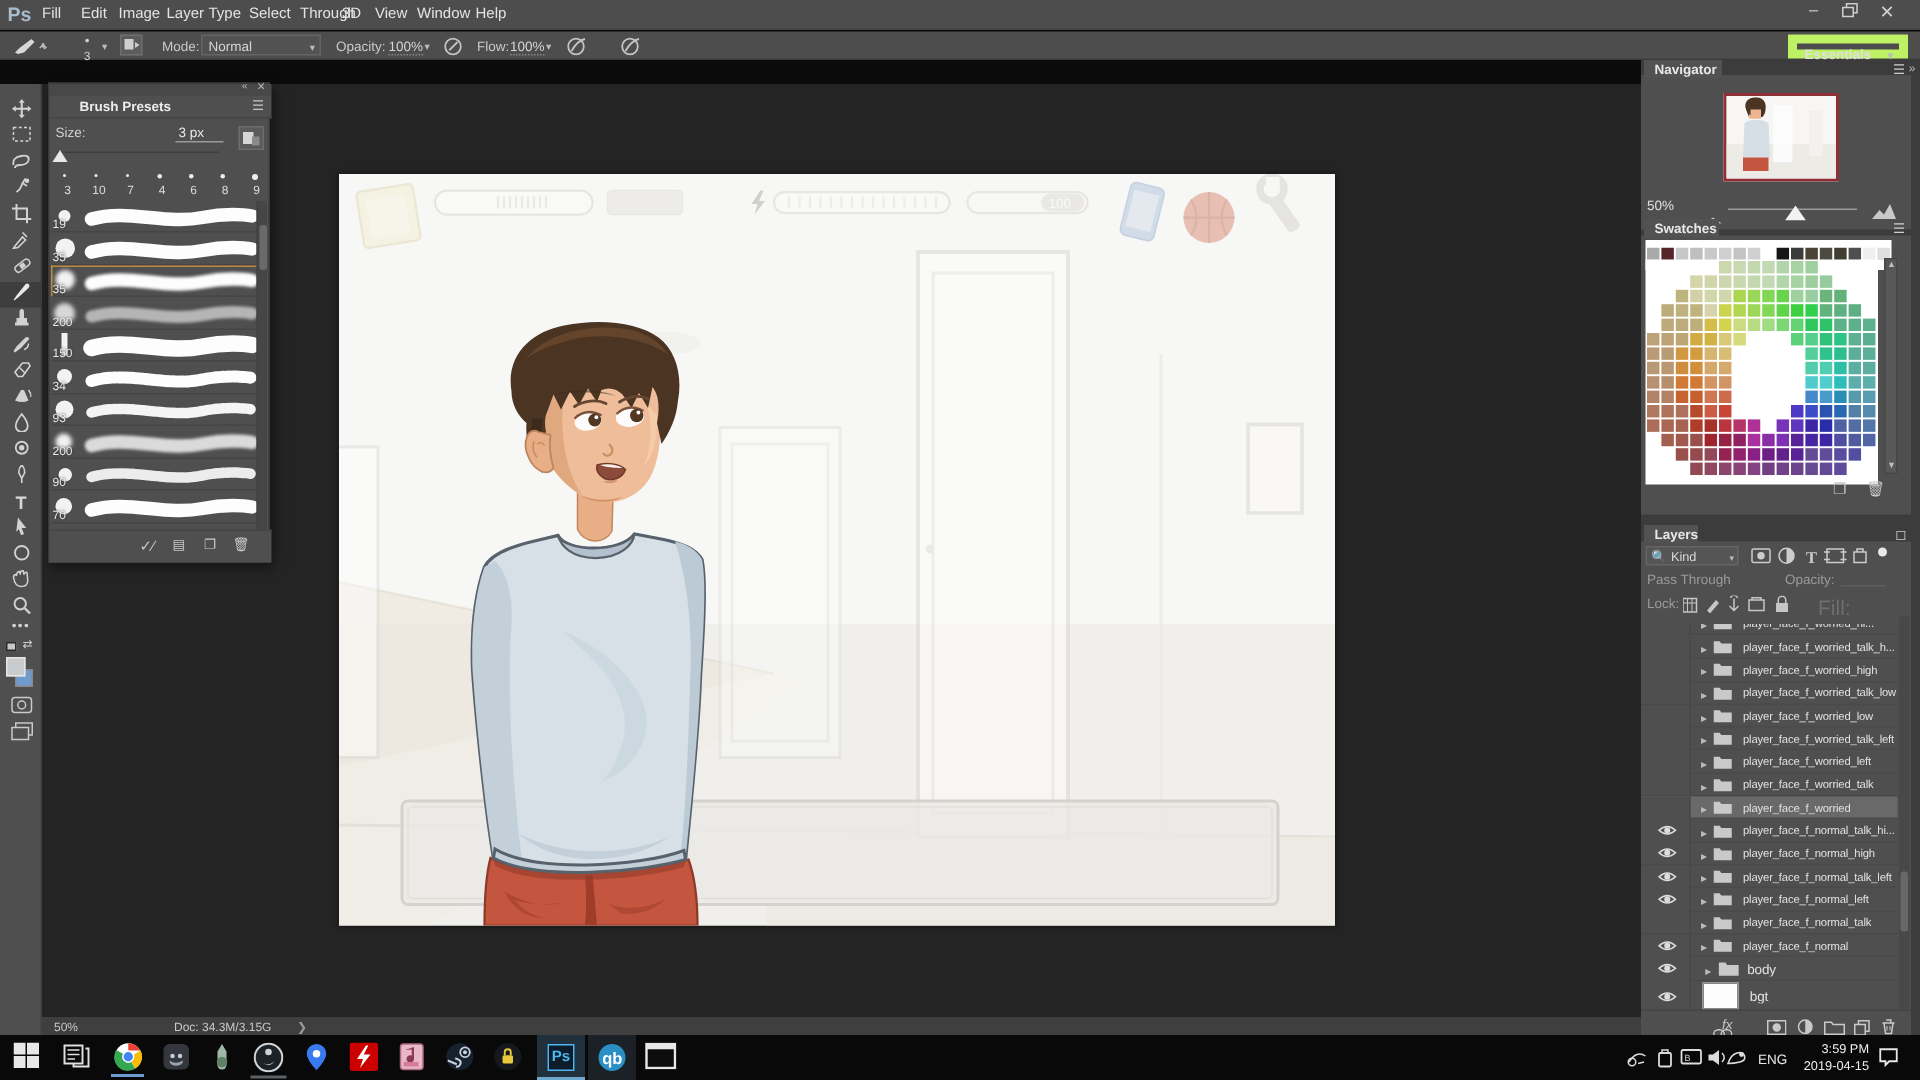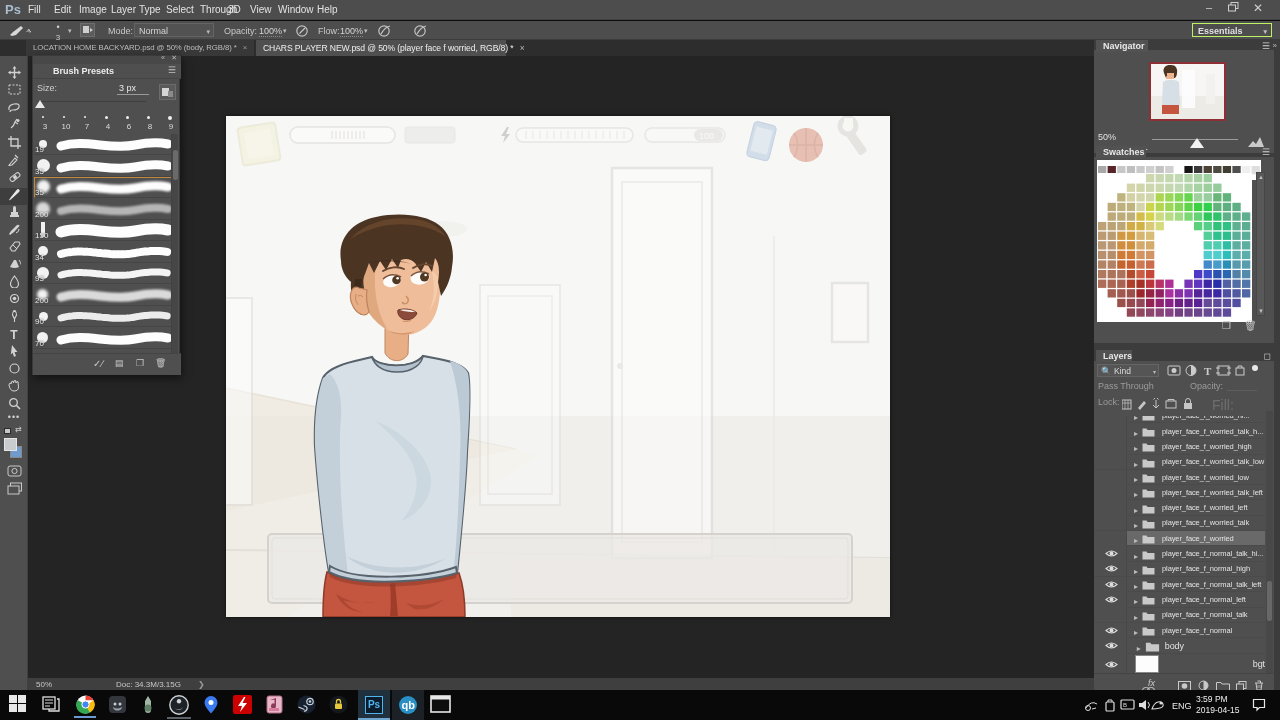--- a/index.html
+++ b/index.html
@@ -70,25 +70,21 @@
       <div class="abs" style="left:340px;top:5px;color:#d5d5d5;border-bottom:1px dotted #888;">100%</div>
       <div class="abs" style="left:364px;top:6px;color:#bbb;font-size:7px;">▾</div>
       <div class="abs" style="left:376px;top:3px;"><svg width="17" height="14" viewBox="0 0 17 14">
           <circle cx="8" cy="7" r="5.2" fill="none" stroke="#c3c3c3" stroke-width="1.2"></circle>
           <path d="M5 10 Q9 3 14 2" stroke="#c3c3c3" stroke-width="1.2" fill="none"></path>
         </svg></div>
       <div class="abs" style="left:412px;top:3px;"><svg width="17" height="14" viewBox="0 0 17 14">
           <circle cx="8" cy="7" r="5.2" fill="none" stroke="#c3c3c3" stroke-width="1.2"></circle>
           <path d="M5 10 Q9 3 14 2" stroke="#c3c3c3" stroke-width="1.2" fill="none"></path>
         </svg></div>
-      <div class="abs" style="left:1192px;top:2px;width:80px;height:14px;border:1px solid #bef264;padding:2px 5px;color:#e0e0e0;font-weight:bold;">Essentials<span style="position:absolute;right:4px;top:4px;font-size:7px;color:#bbb;">▾</span></div>
-    </div>
-    <div id="tabbar">
-      <div class="tab" style="left:26px;width:228px;background:#383838;color:#bdbdbd;font-size:7.8px;letter-spacing:-0.1px;">LOCATION HOME BACKYARD.psd @ 50% (body, RGB/8) * <span style="color:#9a9a9a;padding-left:4px;">×</span></div>
-      <div class="tab" style="left:256px;width:250px;background:#4f4f4f;color:#efefef;font-size:8.6px;letter-spacing:-0.1px;">CHARS PLAYER NEW.psd @ 50% (player face f worried, RGB/8) * <span style="color:#b5b5b5;padding-left:4px;">×</span></div>
+      <div class="abs" style="left:1192px;top:2px;width:80px;height:14px;border:6px solid #bef264;padding:2px 5px;color:#e0e0e0;font-weight:bold;">Essentials<span style="position:absolute;right:4px;top:4px;font-size:7px;color:#bbb;">▾</span></div>
     </div>
     <div id="pasteboard">
       <div id="canvas">
         <svg width="664" height="501" viewBox="0 0 664 501" style="position:absolute;left:0;top:0;">
           <rect width="664" height="501" fill="#f7f7f5"></rect>
           <rect x="0" y="300" width="664" height="201" fill="#f0efec"></rect>
           <polygon points="0,272 290,333 0,395" fill="#ebe5d8" opacity="0.6"></polygon>
           <polygon points="0,395 290,333 310,340 60,501 0,501" fill="#f0ebe0" opacity="0.5"></polygon>
           <line x1="0" y1="272" x2="290" y2="333" stroke="#ddd6c7" stroke-width="1.5" opacity="0.5"></line>
           <line x1="0" y1="434" x2="664" y2="442" stroke="#dedbd4" stroke-width="2" opacity="0.7"></line>
@@ -896,21 +892,21 @@
         <div class="abs" style="left:0px;top:292.7px;width:171px;">
           <div class="lrow" style="height:22px;">
             <div class="leye" style="height:22px;">
               <svg width="13" height="9" viewBox="0 0 13 9">
                 <path d="M1 4.5 Q6.5 -0.5 12 4.5 Q6.5 9.5 1 4.5Z" fill="none" stroke="#dcdcdc" stroke-width="1.1"></path>
                 <circle cx="6.5" cy="4.5" r="2" fill="#dcdcdc"></circle>
               </svg>
             </div>
             <div style="width:8px;"></div>
             <div style="width:24px;height:18px;background:#fdfdfd;border:1px solid #888;"></div>
-            <div class="lname" style="font-size:9px;padding-left:8px;text-align:right;">bgt</div>
+            <div class="lname" style="font-size:9px;padding-left:8px;">bgt</div>
           </div>
         </div>
         <div class="abs" style="left:0;top:312px;width:180px;height:17px;background:#4f4f4f;border-top:1px solid #444;">
           <span style="position:absolute;left:48px;top:6px;"><svg width="13" height="7">
               <rect x="0.5" y="0.5" width="7" height="6" rx="3" fill="none" stroke="#c9c9c9"></rect>
               <rect x="5.5" y="0.5" width="7" height="6" rx="3" fill="none" stroke="#c9c9c9"></rect>
             </svg></span>
           <span style="position:absolute;left:54px;top:4px;color:#c9c9c9;font-size:9px;font-style:italic;">fx</span>
           <span style="position:absolute;left:84px;top:3px;"><svg width="13" height="10">
               <rect x="0.5" y="0.5" width="12" height="9" fill="none" stroke="#c9c9c9"></rect>
@@ -1023,17 +1019,17 @@
         </svg></div>
       <div class="ticon" style="left:1137px;top:8px;"><svg width="15" height="14">
           <path d="M2 5 v4 h3 l4 3 v-10 l-4 3z" fill="#dcdcdc"></path>
           <path d="M11 4 q3 3 0 6" stroke="#dcdcdc" fill="none"></path>
         </svg></div>
       <div class="ticon" style="left:1150px;top:8px;"><svg width="15" height="14">
           <path d="M2 11 q2 -6 6 -7 q4 -1 5 2 q1 3 -3 4 q-4 1 -8 1z" fill="none" stroke="#dcdcdc" stroke-width="1.1"></path>
           <circle cx="11" cy="5" r="1.6" fill="#dcdcdc"></circle>
         </svg></div>
       <div class="abs" style="left:1172px;top:11px;color:#e8e8e8;font-size:9px;">ENG</div>
-      <div class="abs" style="left:1196px;top:4px;width:50px;text-align:left;color:#eee;font-size:8.5px;line-height:11px;">3:59 PM<br>2019-04-15</div>
+      <div class="abs" style="left:1196px;top:4px;width:50px;text-align:right;color:#eee;font-size:8.5px;line-height:11px;">3:59 PM<br>2019-04-15</div>
       <div class="ticon" style="left:1252px;top:8px;"><svg width="14" height="14">
           <path d="M1.5 1.5 h11 v8 h-5 l-2.5 2.5 v-2.5 h-3.5z" fill="none" stroke="#e8e8e8" stroke-width="1.2"></path>
         </svg></div>
     </div>
   </div>
 </body></html>

